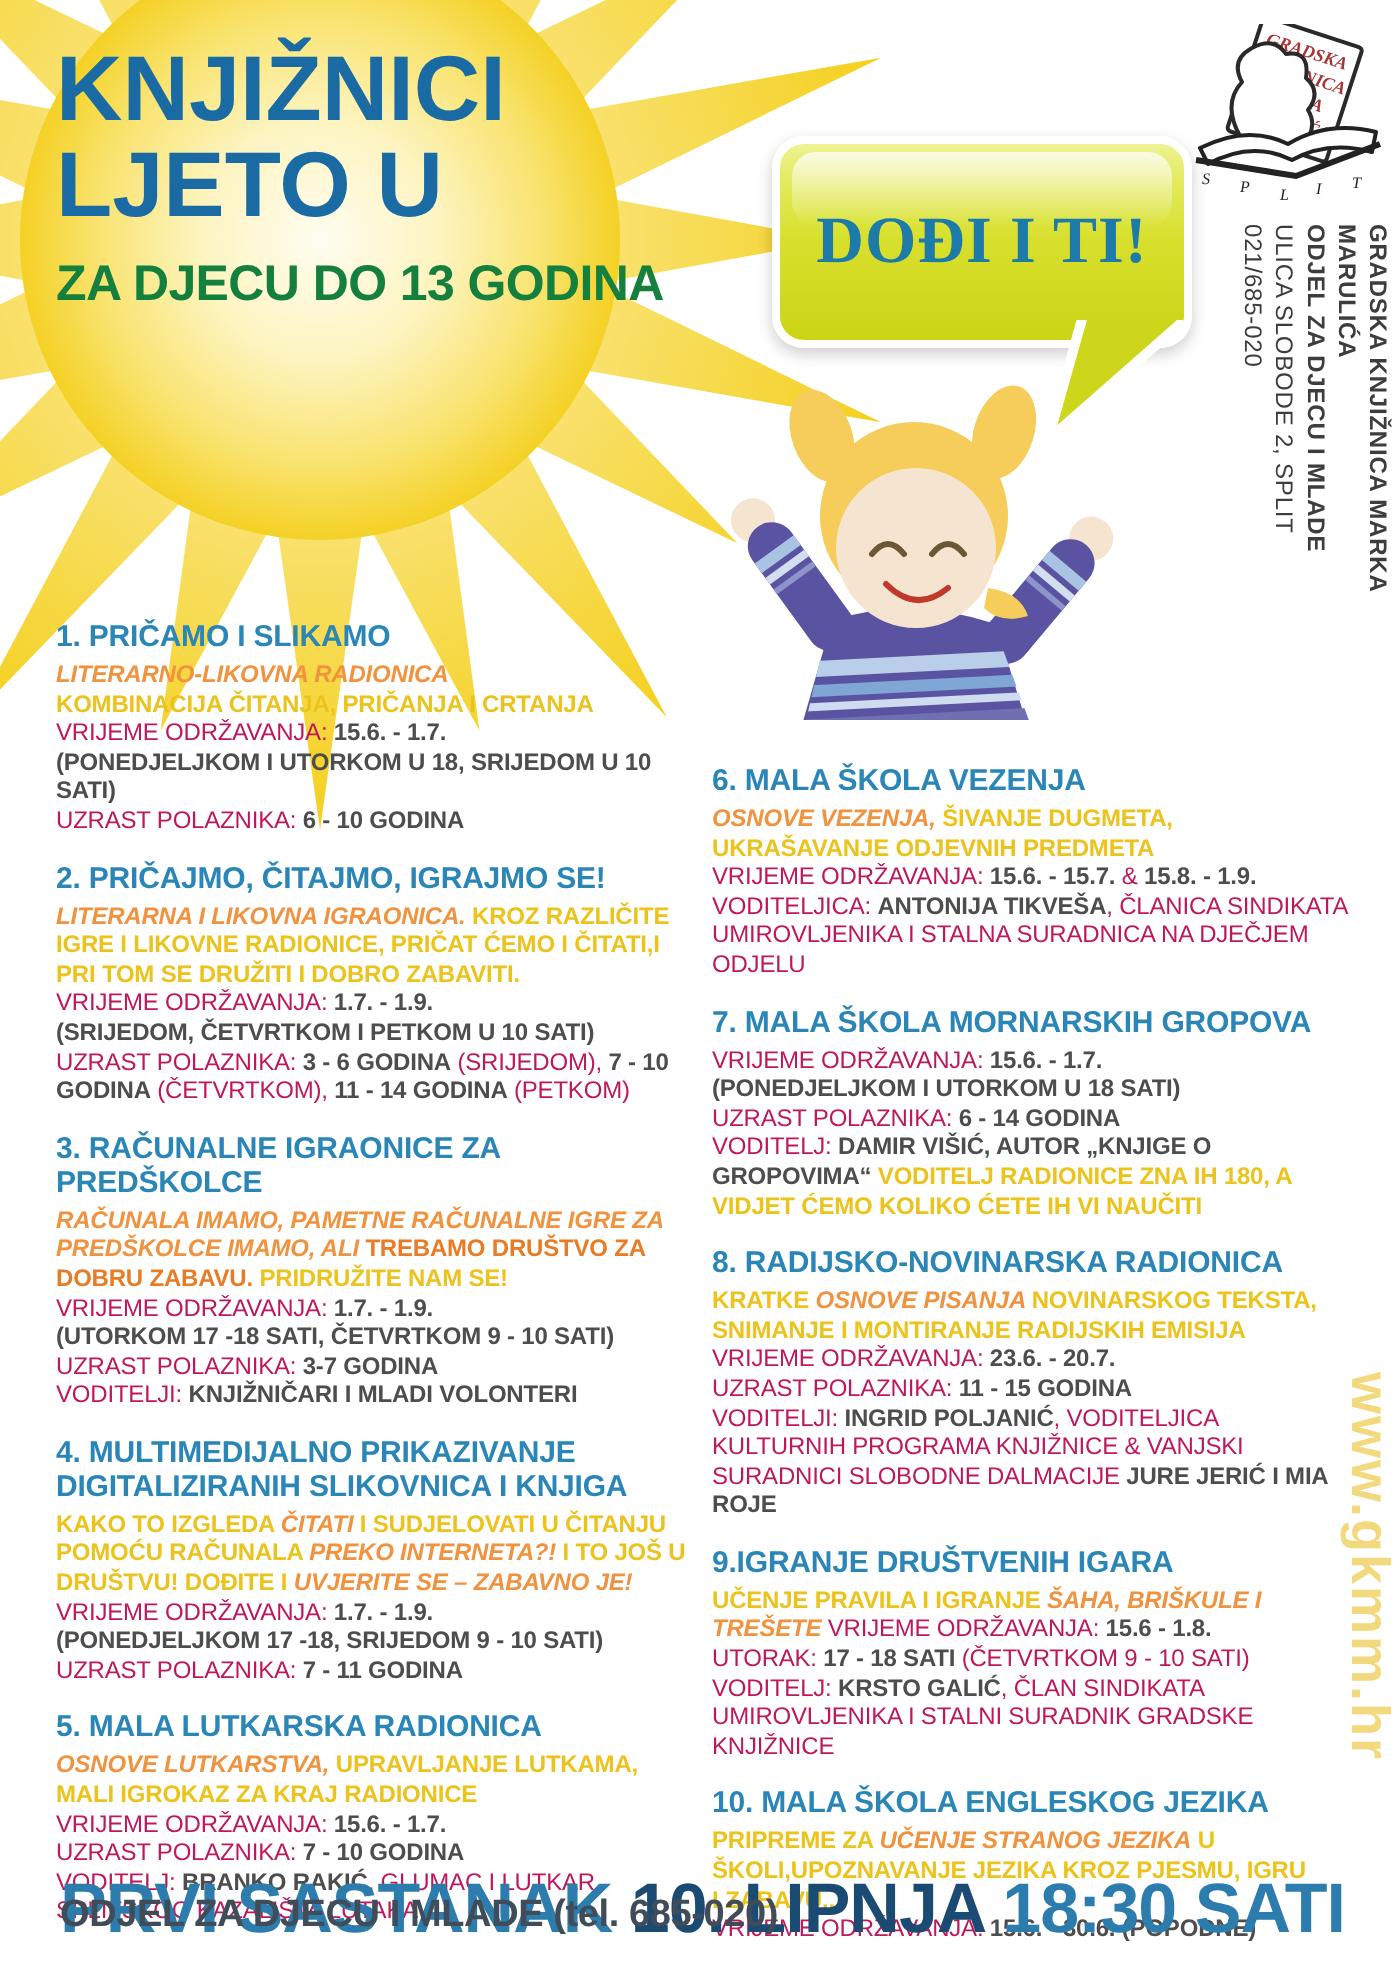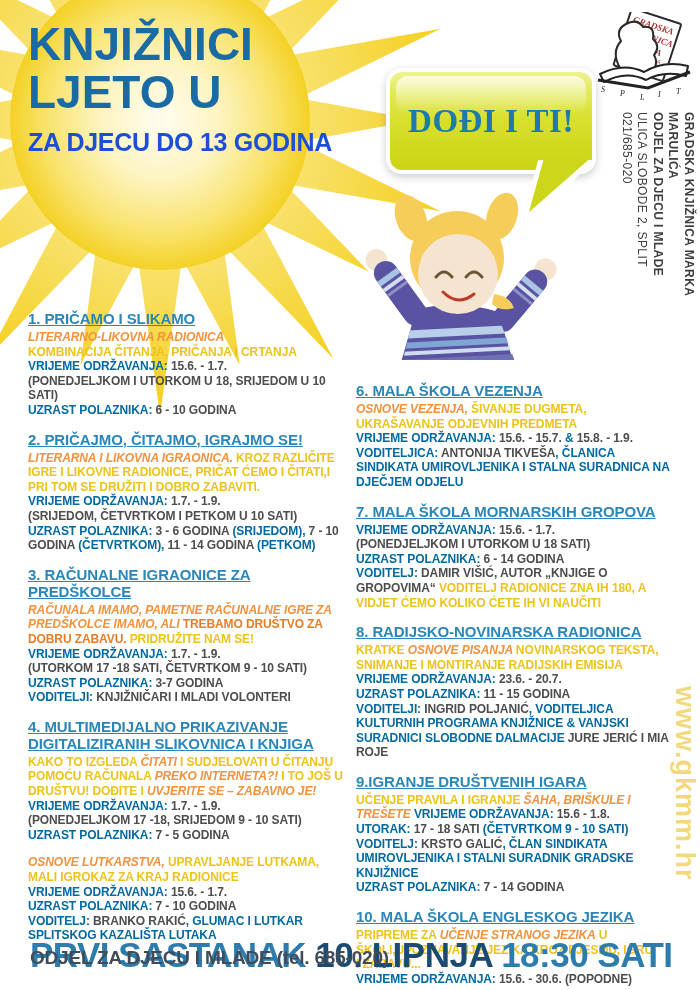--- a/index.html
+++ b/index.html
@@ -3,21 +3,21 @@
 <meta charset="utf-8">
 <style>
   html,body{margin:0;padding:0;}
   body{width:700px;height:990px;position:relative;overflow:hidden;background:#ffffff;
        font-family:"Liberation Sans",sans-serif;}
   .abs{position:absolute;}
 
   
   #title-block{left:28px;top:20px;z-index:6;}
   .title-line{font-size:46px;line-height:48px;font-weight:bold;color:#1a6ba3;letter-spacing:0px;}
-  #subtitle{margin-top:12px;font-size:25px;font-weight:bold;color:#1d4ed8;letter-spacing:-0.3px;}
+  #subtitle{margin-top:12px;font-size:25px;font-weight:bold;color:#15803d;letter-spacing:-0.3px;}
 
   
   #bubble{left:386px;top:68px;width:202px;height:98px;z-index:3;
      border-radius:16px;border:4px solid #fff;
      background:linear-gradient(180deg,#eef293 0%,#e3ea5a 20%,#d8e02e 48%,#ccd414 100%);
      box-shadow:0 3px 8px rgba(0,0,0,0.20);
      display:flex;align-items:center;justify-content:center;font-family:Liberation Serif, serif;}
   #bubble::before{content:"";position:absolute;left:6px;right:6px;top:4px;height:38%;
      border-radius:12px;background:linear-gradient(180deg,rgba(255,255,255,0.75),rgba(255,255,255,0));}
   #bubble-text{position:relative;color:#1d7ba9;font-size:33px;font-weight:bold;letter-spacing:0.5px;}
@@ -27,23 +27,23 @@
   #contact-block{top:112px;right:4px;height:250px;z-index:6;
      writing-mode:vertical-rl;color:#3d3d3d;font-size:12px;line-height:1.3;letter-spacing:0.4px;}
   .contact-bold{font-weight:bold;}
   #website{top:686px;right:0px;height:300px;z-index:6;writing-mode:vertical-rl;
      color:#f3d97e;font-size:27px;font-weight:bold;letter-spacing:1px;}
 
   
   #col-left{left:28px;top:310px;width:322px;z-index:6;}
   #col-right{left:356px;top:382px;width:322px;z-index:6;}
   .section{margin-bottom:13px;}
-  .sec-title{color:#2b86b8;font-size:15px;font-weight:bold;line-height:17px;margin-bottom:3px;letter-spacing:-0.1px;text-decoration:underline;}
+  .sec-title{color:#2b86b8;font-size:15px;font-weight:bold;line-height:17px;margin-bottom:3px;letter-spacing:-0.1px;}
   .sec-desc,.sec-line{font-size:12px;line-height:14.6px;letter-spacing:-0.1px;}
-  .s-label{color:#0369a1;font-weight:bold;}
+  .s-label{color:#be185d;font-weight:normal;}
   .s-value{color:#4d4d4d;font-weight:bold;text-align:center;}
   .s-orange{color:#f0923e;font-weight:bold;font-style:italic;}
   .s-orange2{color:#e87c26;font-weight:bold;}
   .s-yellow{color:#ecc31c;font-weight:bold;}
 
   
   #footer-main{left:30px;top:899px;z-index:6;font-size:35px;font-weight:bold;letter-spacing:-0.5px;white-space:nowrap;margin-top:36px;}
   .f-blue{color:#2c7dad;}
   .f-navy{color:#1b4b72;}
   #footer-sub{left:30px;top:947px;z-index:6;font-size:19px;font-weight:bold;color:#414c59;letter-spacing:-0.2px;text-align:right;}
@@ -212,23 +212,24 @@
       <div class="sec-line"><span class="s-label">VRIJEME ODRŽAVANJA: </span><span class="s-value">1.7. - 1.9.</span></div>
       <div class="sec-line"><span class="s-value">(UTORKOM 17 -18 SATI, ČETVRTKOM 9 - 10 SATI)</span></div>
       <div class="sec-line"><span class="s-label">UZRAST POLAZNIKA:  </span><span class="s-value">3-7 GODINA</span></div>
       <div class="sec-line"><span class="s-label">VODITELJI: </span><span class="s-value">KNJIŽNIČARI I MLADI VOLONTERI</span></div>
     </div>
     <div class="section">
       <div class="sec-title">4. MULTIMEDIJALNO PRIKAZIVANJE DIGITALIZ­IRANIH SLIKOVNICA I KNJIGA</div>
       <div class="sec-desc"><span class="s-yellow">KAKO TO IZGLEDA </span><span class="s-orange">ČITATI</span><span class="s-yellow"> I SUDJELOVATI U ČITANJU POMOĆU RAČUNALA </span><span class="s-orange">PREKO INTERNETA?!</span><span class="s-yellow"> I TO JOŠ U DRUŠTVU! DOĐITE I </span><span class="s-orange">UVJERITE SE – ZABAVNO JE!</span></div>
       <div class="sec-line"><span class="s-label">VRIJEME ODRŽAVANJA: </span><span class="s-value">1.7. - 1.9.</span></div>
       <div class="sec-line"><span class="s-value">(PONEDJELJKOM 17 -18, SRIJEDOM 9 - 10 SATI)</span></div>
-      <div class="sec-line"><span class="s-label">UZRAST POLAZNIKA:  </span><span class="s-value">7 - 5 GODINA</span></div>
-    </div>
-    <div class="section">
+      <div class="sec-line"><span class="s-label">UZRAST POLAZNIKA:  </span><span class="s-value">7 - 11 GODINA</span></div>
+    </div>
+    <div class="section">
+      <div class="sec-title">5. MALA LUTKARSKA RADIONICA</div>
       <div class="sec-desc"><span class="s-orange">OSNOVE LUTKARSTVA,</span><span class="s-yellow"> UPRAVLJANJE LUTKAMA, MALI IGROKAZ ZA KRAJ RADIONICE</span></div>
       <div class="sec-line"><span class="s-label">VRIJEME ODRŽAVANJA: </span><span class="s-value">15.6. - 1.7.</span></div>
       <div class="sec-line"><span class="s-label">UZRAST POLAZNIKA: </span><span class="s-value">7 - 10 GODINA</span></div>
       <div class="sec-line"><span class="s-label">VODITELJ: </span><span class="s-value">BRANKO RAKIĆ</span><span class="s-label">, GLUMAC I LUTKAR SPLITSKOG KAZALIŠTA LUTAKA</span></div>
     </div>
   </div>
 <div class="abs" id="col-right">
     <div class="section">
       <div class="sec-title">6. MALA ŠKOLA VEZENJA</div>
       <div class="sec-desc"><span class="s-orange">OSNOVE VEZENJA,</span><span class="s-yellow"> ŠIVANJE DUGMETA, UKRAŠAVANJE ODJEVNIH PREDMETA</span></div>
@@ -247,21 +248,20 @@
       <div class="sec-desc"><span class="s-yellow">KRATKE </span><span class="s-orange">OSNOVE PISANJA </span><span class="s-yellow">NOVINARSKOG TEKSTA,</span><br><span class="s-yellow">SNIMANJE I MONTIRANJE RADIJSKIH EMISIJA</span></div>
       <div class="sec-line"><span class="s-label">VRIJEME ODRŽAVANJA: </span><span class="s-value">23.6. - 20.7.</span></div>
       <div class="sec-line"><span class="s-label">UZRAST POLAZNIKA: </span><span class="s-value">11 - 15 GODINA</span></div>
       <div class="sec-line"><span class="s-label">VODITELJI: </span><span class="s-value">INGRID POLJANIĆ</span><span class="s-label">, VODITELJICA KULTURNIH PROGRAMA KNJIŽNICE &amp; VANJSKI SURADNICI SLOBODNE DALMACIJE </span><span class="s-value">JURE JERIĆ I MIA ROJE</span></div>
     </div>
     <div class="section">
       <div class="sec-title">9.IGRANJE DRUŠTVENIH IGARA</div>
       <div class="sec-line"><span class="s-yellow">UČENJE PRAVILA  I IGRANJE </span><span class="s-orange">ŠAHA, BRIŠKULE I TREŠETE</span><span class="s-label"> VRIJEME ODRŽAVANJA: </span><span class="s-value">15.6 - 1.8.</span></div>
       <div class="sec-line"><span class="s-label">UTORAK: </span><span class="s-value">17 - 18 SATI</span><span class="s-label"> (ČETVRTKOM 9 - 10 SATI)</span></div>
       <div class="sec-line"><span class="s-label">VODITELJ: </span><span class="s-value">KRSTO  GALIĆ</span><span class="s-label">, ČLAN SINDIKATA UMIROVLJENIKA I STALNI SURADNIK GRADSKE KNJIŽNICE</span></div>
-      <div class="sec-line"><span class="s-label">UZRAST POLAZNIKA: </span><span class="s-value">7 - 14 GODINA</span></div>
     </div>
     <div class="section">
       <div class="sec-title">10. MALA ŠKOLA ENGLESKOG JEZIKA</div>
       <div class="sec-desc"><span class="s-yellow">PRIPREME ZA </span><span class="s-orange">UČENJE STRANOG JEZIKA</span><span class="s-yellow"> U ŠKOLI,UPOZNAVANJE JEZIKA KROZ PJESMU, IGRU</span><br><span class="s-yellow">I ZABAVU...</span></div>
       <div class="sec-line"><span class="s-label">VRIJEME ODRŽAVANJA: </span><span class="s-value">15.6. - 30.6. (POPODNE)</span></div>
     </div>
   </div>
 
 <div class="abs" id="footer-main">
   <span class="f-blue">PRVI SASTANAK </span><span class="f-navy">10. LIPNJA</span><span class="f-blue"> 18:30 SATI</span>

